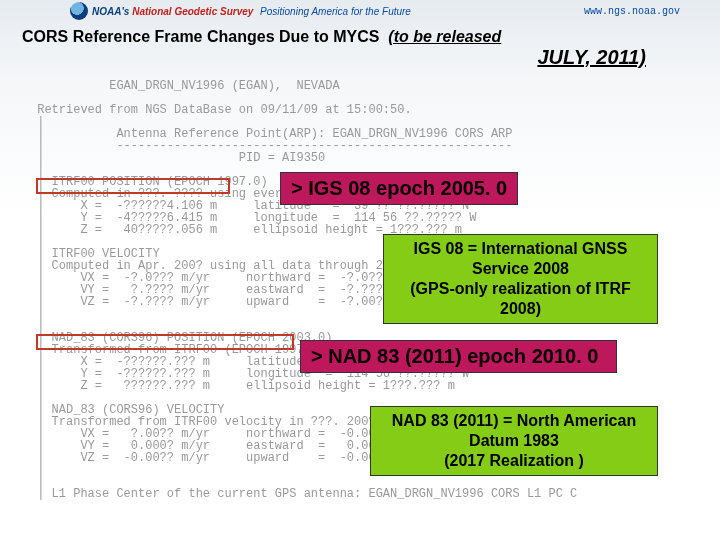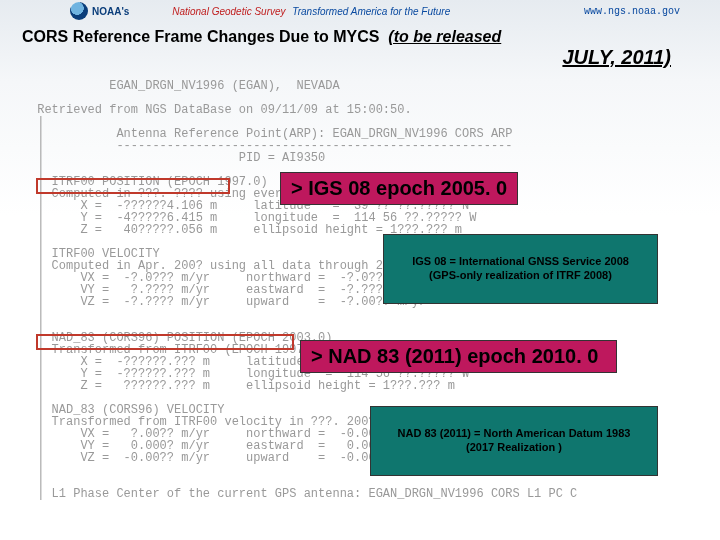--- a/index.html
+++ b/index.html
@@ -17,37 +17,37 @@
     align-items: center;
     padding: 2px 40px 2px 70px;
     font-size: 10px;
   }
   .brand-left { display: flex; align-items: center; gap: 4px; }
   .noaa-logo {
     width: 18px; height: 18px; border-radius: 50%;
     background: radial-gradient(circle at 40% 35%, #6fb3e0 0 40%, #0a3d7a 42% 100%);
   }
   .brand-text { font-weight: normal; }
-  .noaa-word { color: #0a3d7a; font-weight: bold; }
-  .ngs-word { color: #c02020; font-style: italic; font-weight: normal; margin-left: 40px; }
+  .noaa-word { color: #0a3d7a; font-style: italic; font-weight: bold; }
+  .ngs-word { color: #c02020; font-style: italic; font-weight: bold; }
   .tagline { color: #0a4aa0; font-style: italic; margin-left: 4px; }
   .url { color: #0a4aa0; font-family: Liberation Mono, monospace; }
   .title-row {
     padding: 6px 22px 2px 22px;
     font-size: 16px;
     font-weight: bold;
     color: #000;
   }
   .title-row .release {
     text-decoration: underline;
     font-style: italic;
   }
   .release-line2 {
     text-align: right;
-    padding-right: 49px;
+    padding-right: 74px;
     margin-top: -2px;
     font-size: 20px;
     font-weight: bold;
     font-style: italic;
     text-decoration: underline;
   }
   .datasheet {
     position: absolute;
     top: 80px; left: 30px;
     width: 640px;
@@ -66,39 +66,39 @@
   .callout {
     position: absolute;
     background: #be185d;
     border: 1.5px solid #333;
     font-weight: bold;
     padding: 4px 10px;
     font-size: 20px;
   }
   .note {
     position: absolute;
-    background: #0f766e;
+    background: #84cc16;
     border: 1.5px solid #333;
-    font-size: 11px;
+    font-size: 16px;
     font-weight: bold;
     text-align: center;
-    padding: 20px 8px;
+    padding: 4px 8px;
     line-height: 1.25;
   }
 </style>
 </head>
 <body>
 
 <div class="topbar">
   <div class="brand-left">
     <span class="noaa-logo"></span>
     <span class="brand-text">
       <span class="noaa-word">NOAA's</span>
       <span class="ngs-word">National Geodetic Survey</span>
-      <span class="tagline">Transformed America for the Future</span>
+      <span class="tagline">Positioning America for the Future</span>
     </span>
   </div>
   <div class="url">www.ngs.noaa.gov</div>
 </div>
 
 <div class="title-row">
   <span>CORS Reference Frame Changes Due to MYCS</span>&nbsp;&nbsp;<span class="release">(to be released</span>
 </div>
 <div class="release-line2">JULY, 2011)</div>
 

